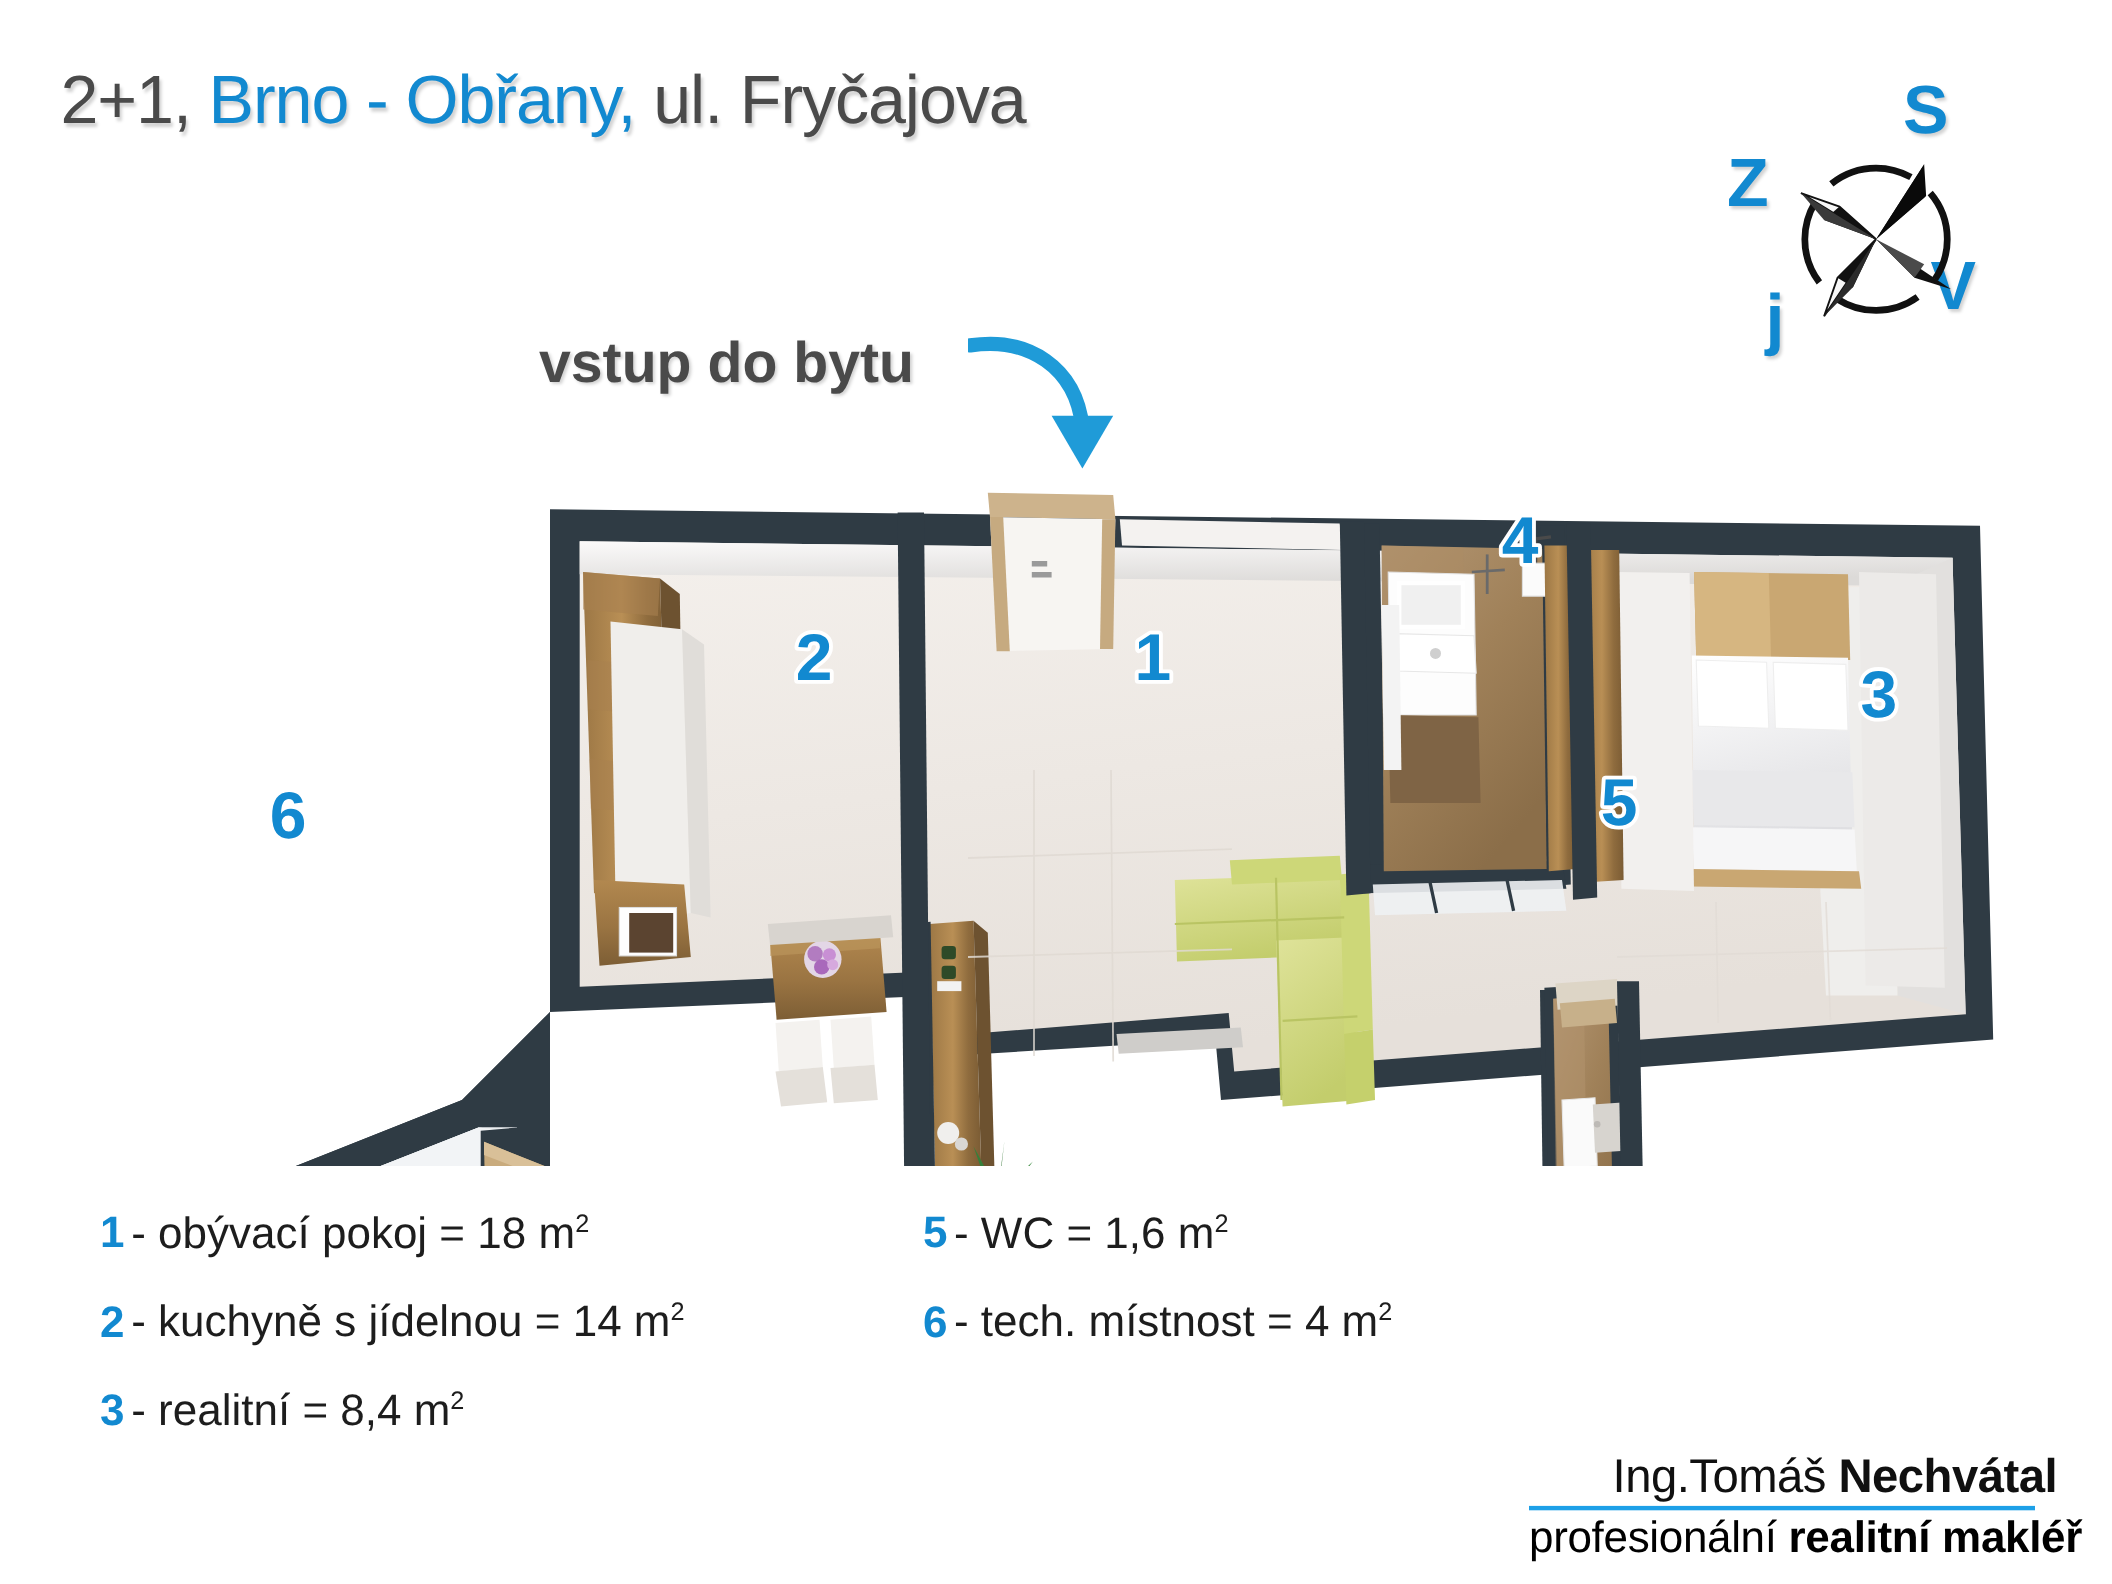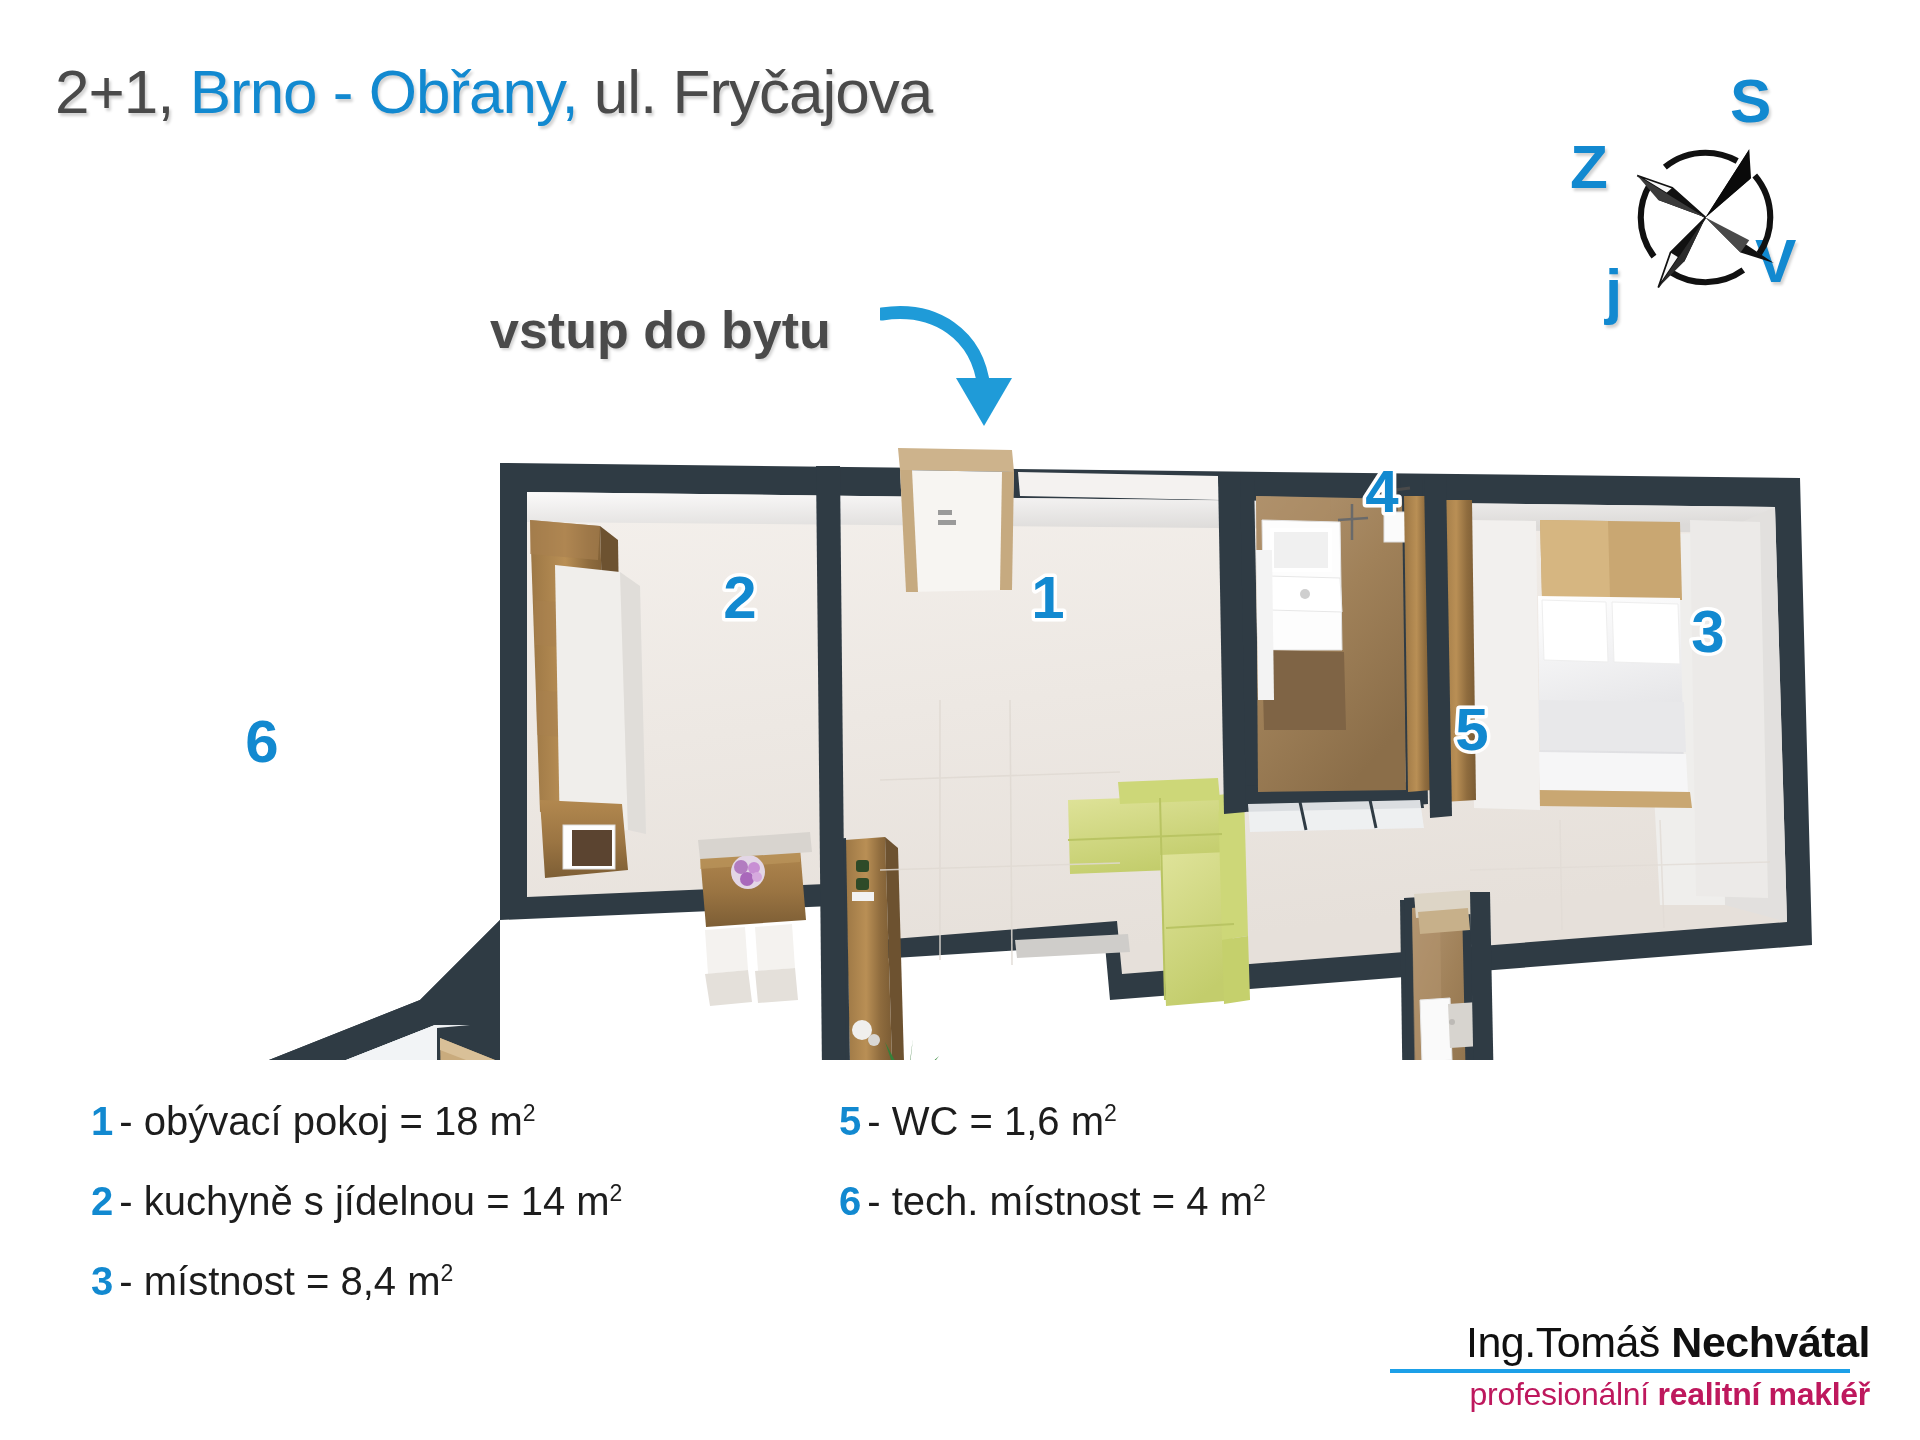--- a/index.html
+++ b/index.html
@@ -59,21 +59,21 @@
   #legend-right{left:800px;top:1100px;}
   .legend-row{margin-bottom:38px;white-space:nowrap;line-height:1.05;margin-left:39px;}
   .legend-row .num{color:#1289d0;font-weight:bold;margin-right:6px;}
   .legend-row sup{font-size:23px;vertical-align:super;}
 
   
   #signature{position:absolute;left:1390px;top:1318px;width:480px;text-align:right;}
   #signature .l1{font-size:43px;color:#101010;white-space:nowrap;letter-spacing:-.5px;}
   #signature .l1 b{font-weight:bold;}
   #signature .rule{height:4px;background:#1da0e8;margin:2px 0 3px 0;width:460px;}
-  #signature .l2{font-size:32px;color:#be185d;white-space:nowrap;letter-spacing:-.3px;}
+  #signature .l2{font-size:40px;color:#000000;white-space:nowrap;letter-spacing:-.3px;}
   #signature .l2 b{font-weight:bold;}
 </style>
 </head>
 <body>
 
 <div class="page">
 
   <div id="title">
     <span>2+1, </span><span class="accent">Brno - Obřany,</span><span> ul. Fryčajova</span>
   </div>
@@ -385,21 +385,21 @@
       <span>18 m</span><sup>2</sup>
     </div>
     <div class="legend-row">
       <span class="num">2</span><span>-</span>
       <span>kuchyně s jídelnou</span>
       <span>=</span>
       <span>14 m</span><sup>2</sup>
     </div>
     <div class="legend-row">
       <span class="num">3</span><span>-</span>
-      <span>místnost</span>
+      <span>realitní</span>
       <span>=</span>
       <span>8,4 m</span><sup>2</sup>
     </div>
   </div>
 
   <div class="legend-col" id="legend-right">
     <div class="legend-row">
       <span class="num">5</span><span>-</span>
       <span>WC</span>
       <span>=</span>

